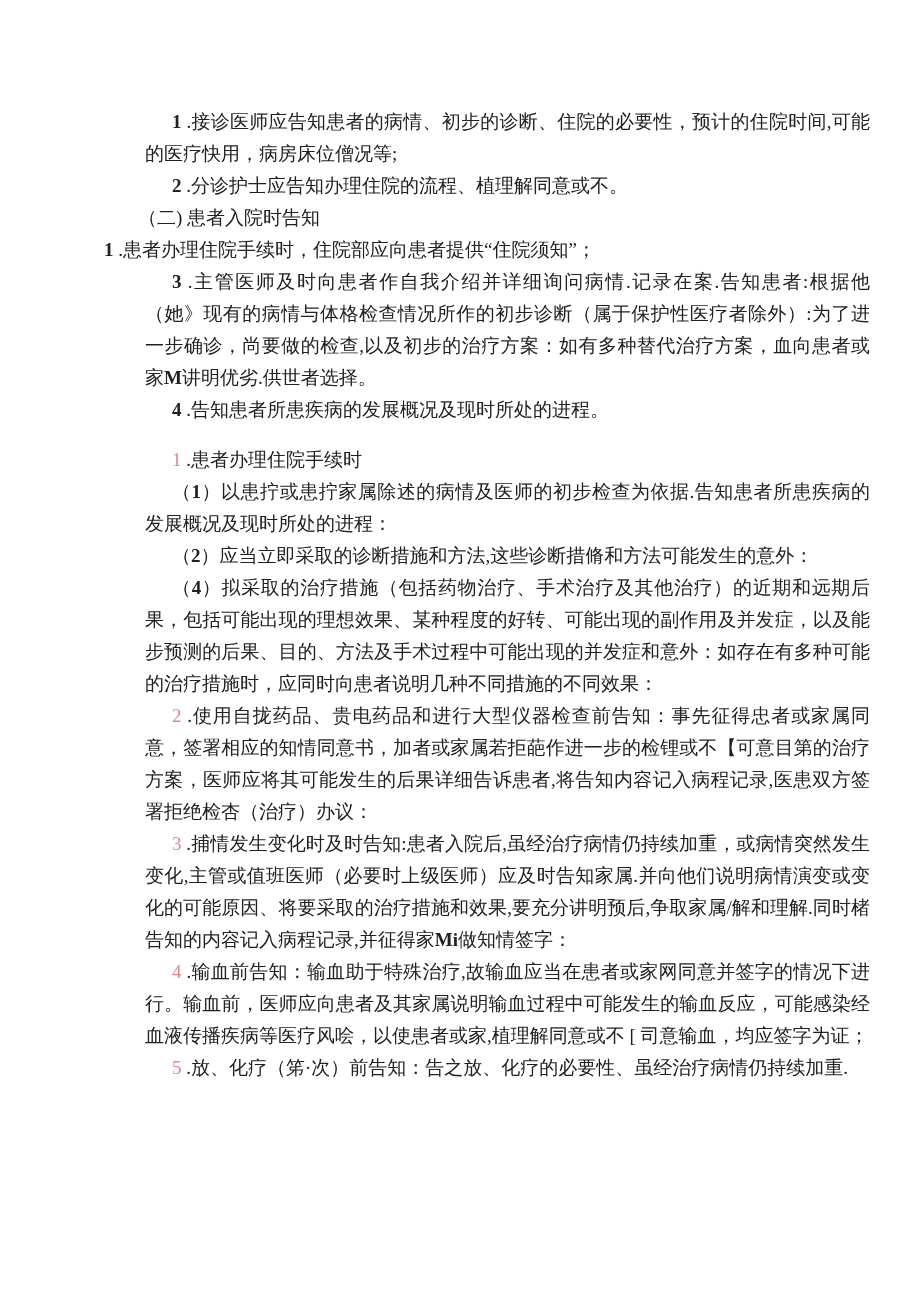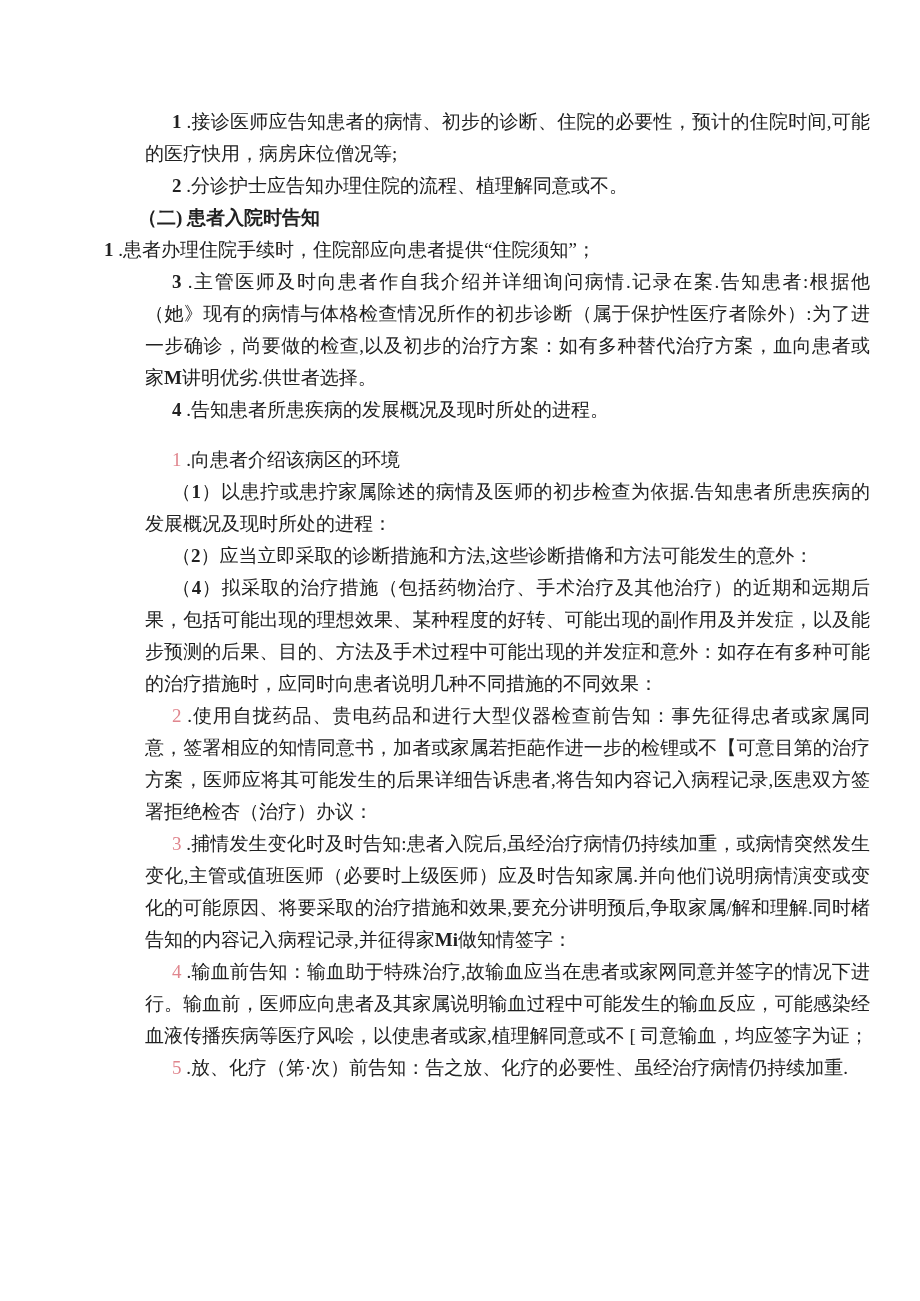--- a/index.html
+++ b/index.html
@@ -10,38 +10,38 @@
     box-sizing:border-box;
     padding:106px 50px 0 104px;
     font-family:"Liberation Serif","DejaVu Serif",serif;
     font-size:19px;
     line-height:32px;
     color:#212121;
     overflow:hidden;
   }
   .para{margin:0;text-align:justify;}
   .para.indent{text-indent:27px;margin-left:41px;}
-  .para.indent-lg{text-indent:34px;font-weight:bold;}
+  .para.indent-lg{text-indent:34px;}
   .para.flush{text-indent:0;}
   .para.mt{margin-top:18px;}
   .num{font-weight:bold;font-family:"Liberation Serif","DejaVu Serif",serif;}
   .pink{font-family:"Liberation Serif","DejaVu Serif",serif;}
 </style>
 </head>
 <body>
 
 <div class="page">
   <div>
       <p class="para indent"><span class="num">1</span><span> .接诊医师应告知患者的病情、初步的诊断、住院的必要性，预计的住院时间,可能的医疗快用，病房床位僧况等;</span></p>
       <p class="para indent"><span class="num">2</span><span> .分诊护士应告知办理住院的流程、植理解同意或不。</span></p>
       <p class="para indent-lg"><span>（二) 患者入院时告知</span></p>
       <p class="para flush"><span class="num">1</span><span> .患者办理住院手续时，住院部应向患者提供“住院须知”；</span></p>
       <p class="para indent"><span class="num">3</span><span> .主管医师及时向患者作自我介绍并详细询问病情.记录在案.告知患者:根据他（她》现有的病情与体格检查情况所作的初步诊断（属于保护性医疗者除外）:为了进一步确诊，尚要做的检查,以及初步的治疗方案：如有多种替代治疗方案，血向患者或家</span><span class="num">M</span><span>讲明优劣.供世者选择。</span></p>
       <p class="para indent"><span class="num">4</span><span> .告知患者所患疾病的发展概况及现时所处的进程。</span></p>
-      <p class="para indent mt"><span class="pink" style="color: rgb(224, 134, 142);">1</span><span> .向患者介绍该病区的环境</span></p>
+      <p class="para indent mt"><span class="pink" style="color: rgb(224, 134, 142);">1</span><span> .患者办理住院手续时</span></p>
       <p class="para indent"><span>（</span><span class="num">1</span><span>）以患拧或患拧家属除述的病情及医师的初步检查为依据.告知患者所患疾病的发展概况及现时所处的进程：</span></p>
       <p class="para indent"><span>（</span><span class="num">2</span><span>）应当立即采取的诊断措施和方法,这些诊断措脩和方法可能发生的意外：</span></p>
       <p class="para indent"><span>（</span><span class="num">4</span><span>）拟采取的治疗措施（包括药物治疗、手术治疗及其他治疗）的近期和远期后果，包括可能出现的理想效果、某种程度的好转、可能出现的副作用及并发症，以及能步预测的后果、目的、方法及手术过程中可能出现的并发症和意外：如存在有多种可能的治疗措施时，应同时向患者说明几种不同措施的不同效果：</span></p>
       <p class="para indent"><span class="pink" style="color: rgb(224, 134, 142);">2</span><span> .使用自拢药品、贵电药品和进行大型仪器检查前告知：事先征得忠者或家属同意，签署相应的知情同意书，加者或家属若拒葩作进一步的检锂或不【可意目第的治疗方案，医师应将其可能发生的后果详细告诉患者,将告知内容记入病程记录,医患双方签署拒绝检杏（治疗）办议：</span></p>
       <p class="para indent"><span class="pink" style="color: rgb(224, 134, 142);">3</span><span> .捕情发生变化时及时告知:患者入院后,虽经治疗病情仍持续加重，或病情突然发生变化,主管或值班医师（必要时上级医师）应及时告知家属.并向他们说明病情演变或变化的可能原因、将要采取的治疗措施和效果,要充分讲明预后,争取家属/解和理解.同时楮告知的内容记入病程记录,并征得家</span><span class="num">Mi</span><span>做知情签字：</span></p>
       <p class="para indent"><span class="pink" style="color: rgb(224, 134, 142);">4</span><span> .输血前告知：输血助于特殊治疗,故输血应当在患者或家网同意并签字的情况下进行。输血前，医师应向患者及其家属说明输血过程中可能发生的输血反应，可能感染经血液传播疾病等医疗风哙，以使患者或家,植理解同意或不 [ 司意输血，均应签字为证；</span></p>
       <p class="para indent"><span class="pink" style="color: rgb(224, 134, 142);">5</span><span> .放、化疗（笫·次）前告知：告之放、化疗的必要性、虽经治疗病情仍持续加重.</span></p>
     </div>
 </div>
 

